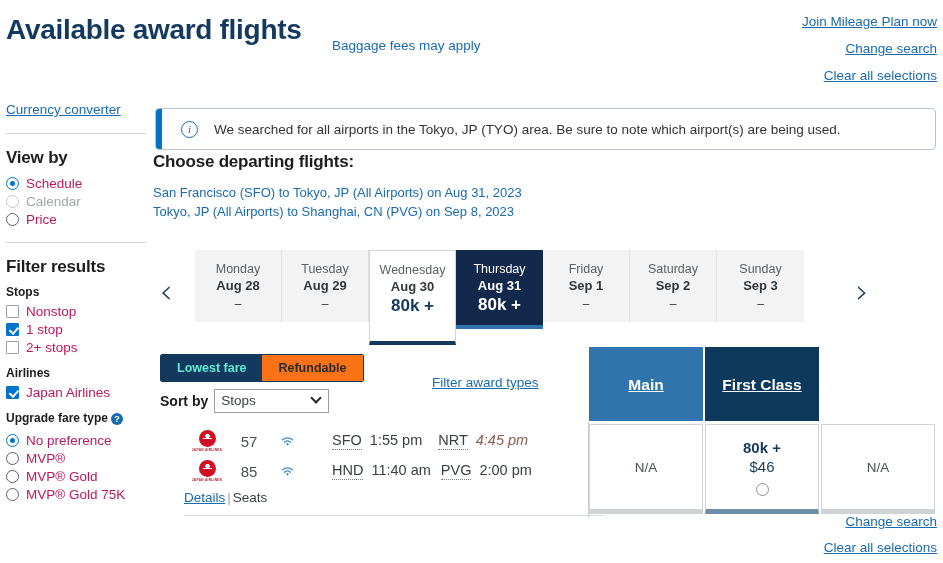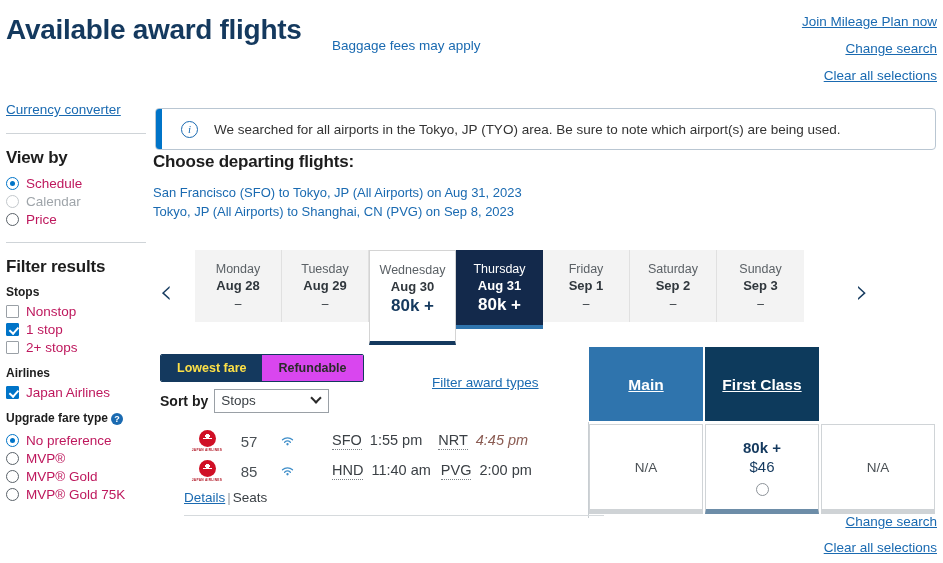--- a/index.html
+++ b/index.html
@@ -133,23 +133,23 @@
     background: #2f74ad;
   }
 
   
   .faretabs {
     position: absolute; left: 160px; top: 354px;
     display: flex; border: 1px solid #14395e; border-radius: 2px; overflow: hidden;
   }
   .faretab {
     padding: 6px 16px; font-size: 12.5px; font-weight: bold; cursor: pointer;
-    background: #d946ef; color: #2b2b2b;
-  }
-  .faretab.on { background: #14395e; color: #fde047; }
+    background: #f97316; color: #2b2b2b;
+  }
+  .faretab.on { background: #14395e; color: #5eead4; }
 
   .sortrow { position: absolute; left: 160px; top: 389px; display: flex; align-items: center; gap: 6px; }
   .sortlbl { font-size: 14px; font-weight: bold; color: #1d1d1d; }
   .sortsel {
     position: relative; width: 115px; height: 24px; border: 1px solid #9aa0a6;
     background: #fff; font-size: 13.5px; color: #3b4045; padding: 3px 6px; cursor: pointer;
   }
   .sortsel .chev {
     position: absolute; right: 8px; top: 4px; width: 8px; height: 8px;
     border: solid #2b2b2b; border-width: 0 2px 2px 0; transform: rotate(45deg);

